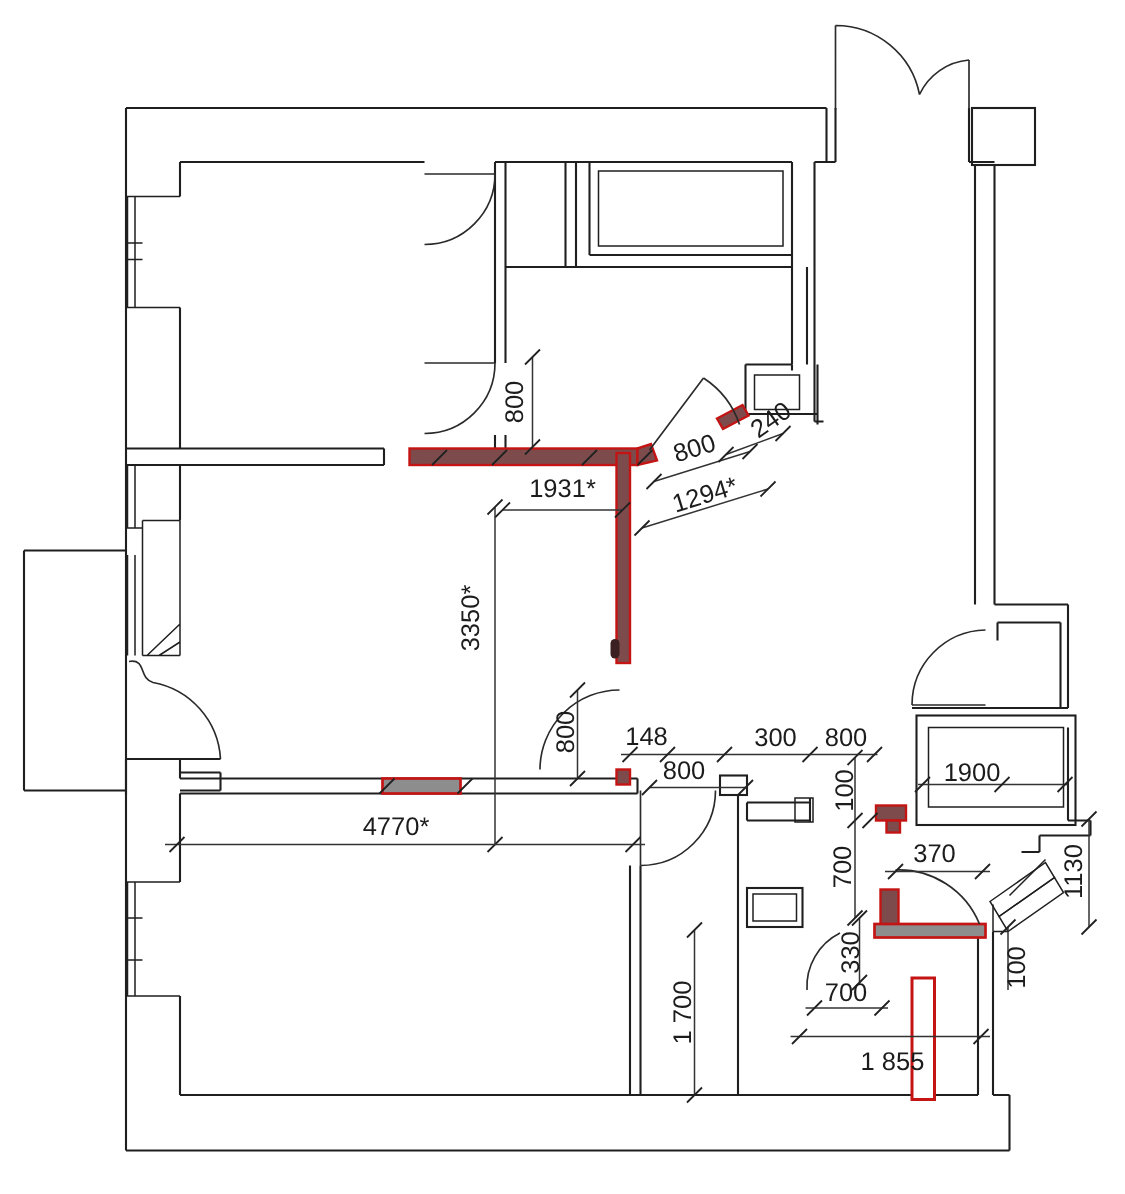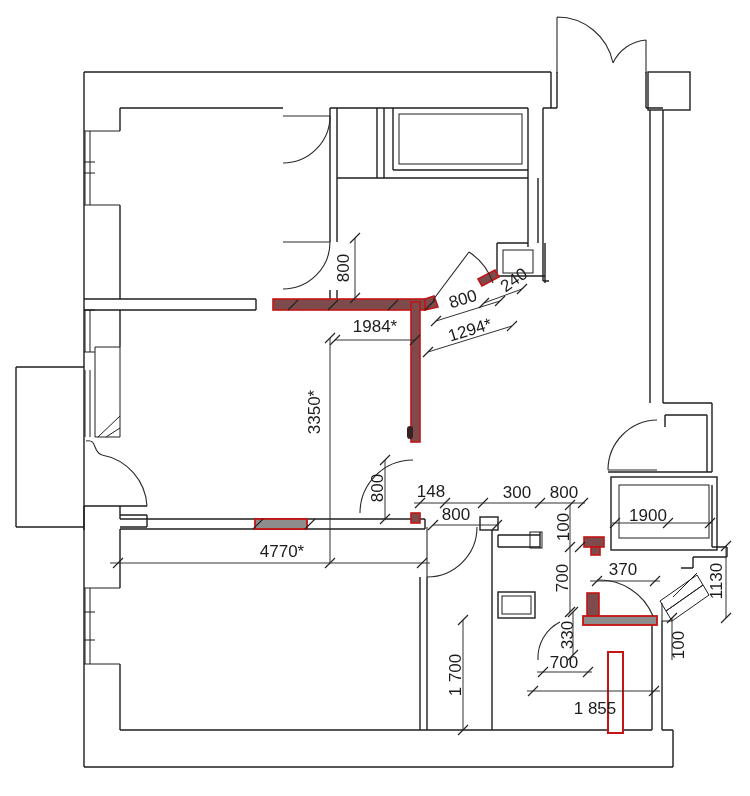--- a/index.html
+++ b/index.html
@@ -187,35 +187,35 @@
       <path class="tick" d="M458,625 L468,615 M458,735 L468,725"></path>
       <path class="dimline" d="M110,563 H430"></path>
       <path class="tick" d="M113,568 L123,558 M417,568 L427,558"></path>
       <path class="tick" d="M288,310 L298,300 M328,310 L338,300 M388,310 L398,300 M425,310 L435,300"></path>
       <path class="tick" d="M253,529 L263,519 M305,529 L315,519 M575,552 L585,542"></path>
     </g>
   </svg>
 
   <div class="labels">
     <div class="dim" style="left:343px;top:268px;transform:translate(-50%,-50%) rotate(-90deg)">800</div>
-    <div class="dim" style="left:375px;top:326px">1984*</div>
+    <div class="dim" style="left:375px;top:326px">1931*</div>
     <div class="dim" style="left:463px;top:299px;transform:translate(-50%,-50%) rotate(-17deg)">800</div>
     <div class="dim" style="left:470px;top:330px;transform:translate(-50%,-50%) rotate(-17deg)">1294*</div>
     <div class="dim" style="left:514px;top:280px;transform:translate(-50%,-50%) rotate(-35deg)">240</div>
     <div class="dim" style="left:314px;top:412px;transform:translate(-50%,-50%) rotate(-90deg)">3350*</div>
     <div class="dim" style="left:377px;top:488px;transform:translate(-50%,-50%) rotate(-90deg)">800</div>
     <div class="dim" style="left:431px;top:491px">148</div>
     <div class="dim" style="left:456px;top:514px">800</div>
     <div class="dim" style="left:517px;top:492px">300</div>
     <div class="dim" style="left:564px;top:492px">800</div>
     <div class="dim" style="left:563px;top:527px;transform:translate(-50%,-50%) rotate(-90deg)">100</div>
     <div class="dim" style="left:648px;top:515px">1900</div>
     <div class="dim" style="left:562px;top:578px;transform:translate(-50%,-50%) rotate(-90deg)">700</div>
     <div class="dim" style="left:623px;top:569px">370</div>
     <div class="dim" style="left:716px;top:581px;transform:translate(-50%,-50%) rotate(-90deg)">1130</div>
     <div class="dim" style="left:678px;top:645px;transform:translate(-50%,-50%) rotate(-90deg)">100</div>
     <div class="dim" style="left:567px;top:635px;transform:translate(-50%,-50%) rotate(-90deg)">330</div>
     <div class="dim" style="left:564px;top:662px">700</div>
     <div class="dim" style="left:595px;top:708px">1 855</div>
     <div class="dim" style="left:455px;top:675px;transform:translate(-50%,-50%) rotate(-90deg)">1 700</div>
-    <div class="dim" style="left:282px;top:551px">4770*</div>
+    <div class="dim" style="left:264px;top:551px">4770*</div>
   </div>
 </div>
 
 </body></html>

